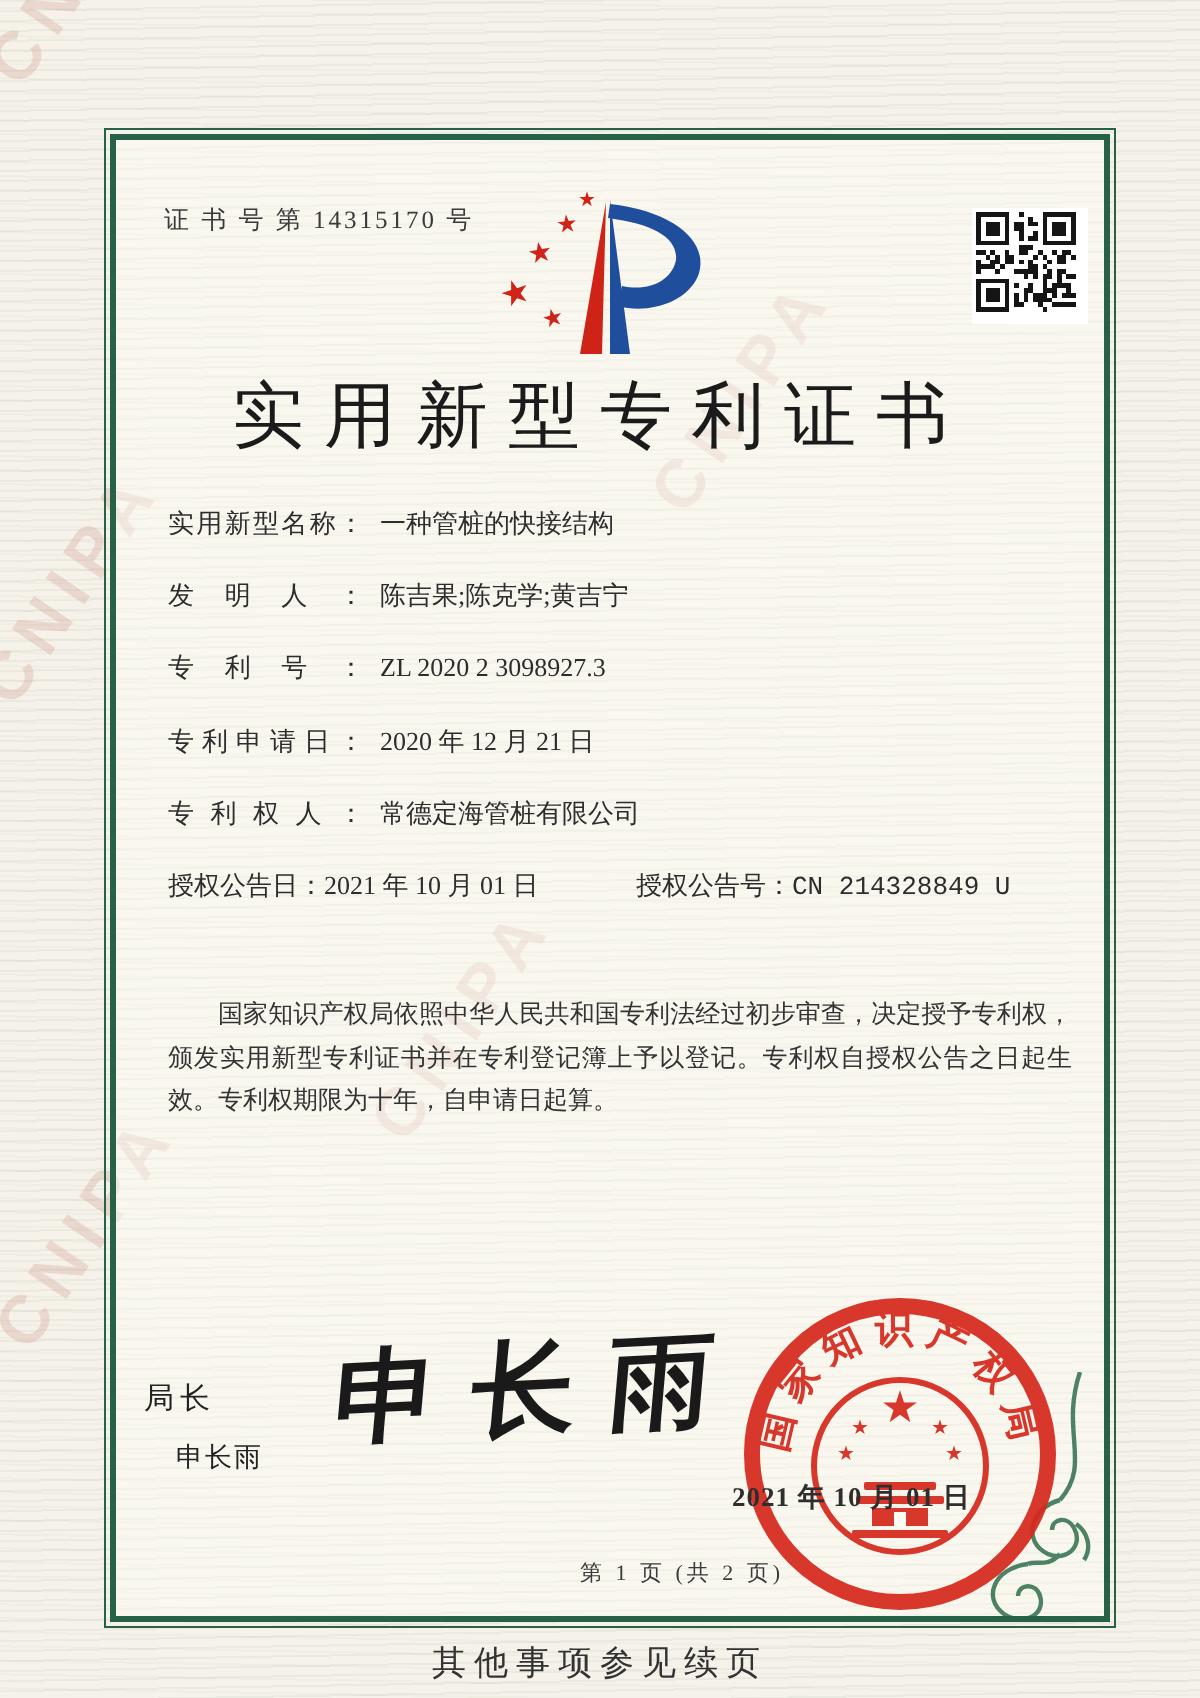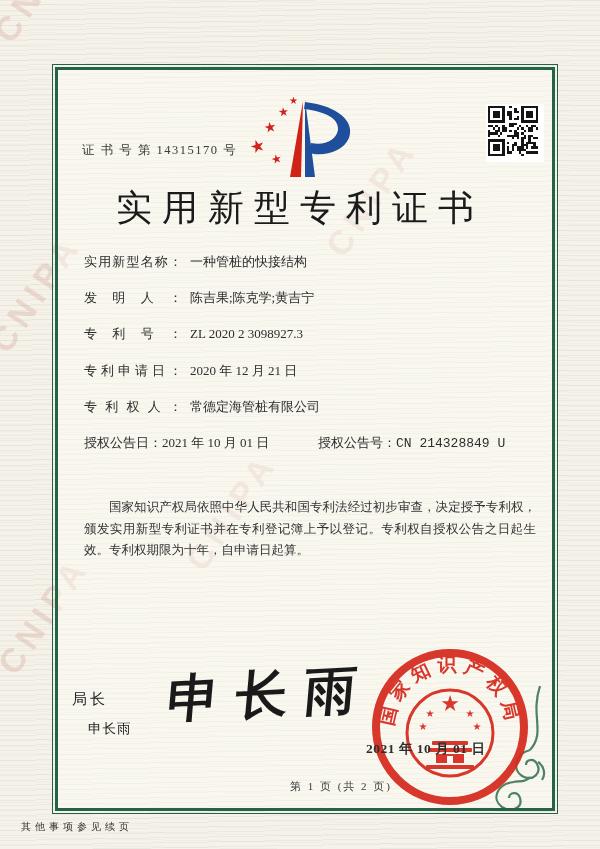--- a/index.html
+++ b/index.html
@@ -26,21 +26,21 @@
   .frame-outer{
     position:absolute;left:52px;top:64px;width:504px;height:748px;
     border:1px solid #256248;z-index:2;
   }
   .frame-inner{
     position:absolute;inset:2px;border:3px solid #256248;
     background:rgba(253,252,247,0.45);
   }
   .cert-no{
     position:absolute;left:82px;top:102px;z-index:3;
-    font-size:12.5px;letter-spacing:1.5px;color:#3a3a3a;margin-top:40px;
+    font-size:12.5px;letter-spacing:1.5px;color:#3a3a3a;
   }
   .logo{position:absolute;left:243px;top:95px;z-index:3;width:122px;height:86px;}
   .logo-star{position:absolute;z-index:4;color:#d0231a;line-height:1;}
   .qr{position:absolute;left:486px;top:104px;z-index:3;width:54px;height:54px;background:#fff;padding:2px;}
   .title{
     position:absolute;left:0;right:0;top:184px;z-index:3;
     text-align:center;font-size:36px;font-weight:400;letter-spacing:10px;color:#1b1b1b;
   }
   .fields{position:absolute;left:84px;top:253px;width:456px;z-index:3;}
   .frow{position:relative;height:36.2px;font-size:13px;color:#2d2d2d;white-space:nowrap;}
@@ -64,21 +64,21 @@
     position:absolute;left:366px;top:740px;z-index:4;
     font-size:13.5px;font-weight:600;letter-spacing:0.5px;color:#2e2e2e;white-space:nowrap;
   }
   .flourish{position:absolute;left:468px;top:686px;z-index:2;width:82px;height:122px;}
   .page-num{
     position:absolute;left:52px;width:504px;top:779px;z-index:3;
     text-align:center;font-size:11px;letter-spacing:2px;color:#3a3a3a;padding-left:37px;
   }
   .foot-note{
     position:absolute;left:0;right:0;top:820px;z-index:3;
-    font-size:10px;letter-spacing:4px;color:#333;margin-left:21px;
+    text-align:center;font-size:17px;letter-spacing:4px;color:#333;
   }
 </style>
 </head>
 <body>
 
 <div class="page">
 
   <div class="waves"></div>
 
   <span class="wm" style="left:-14px;top:28px">CNIPA</span>

